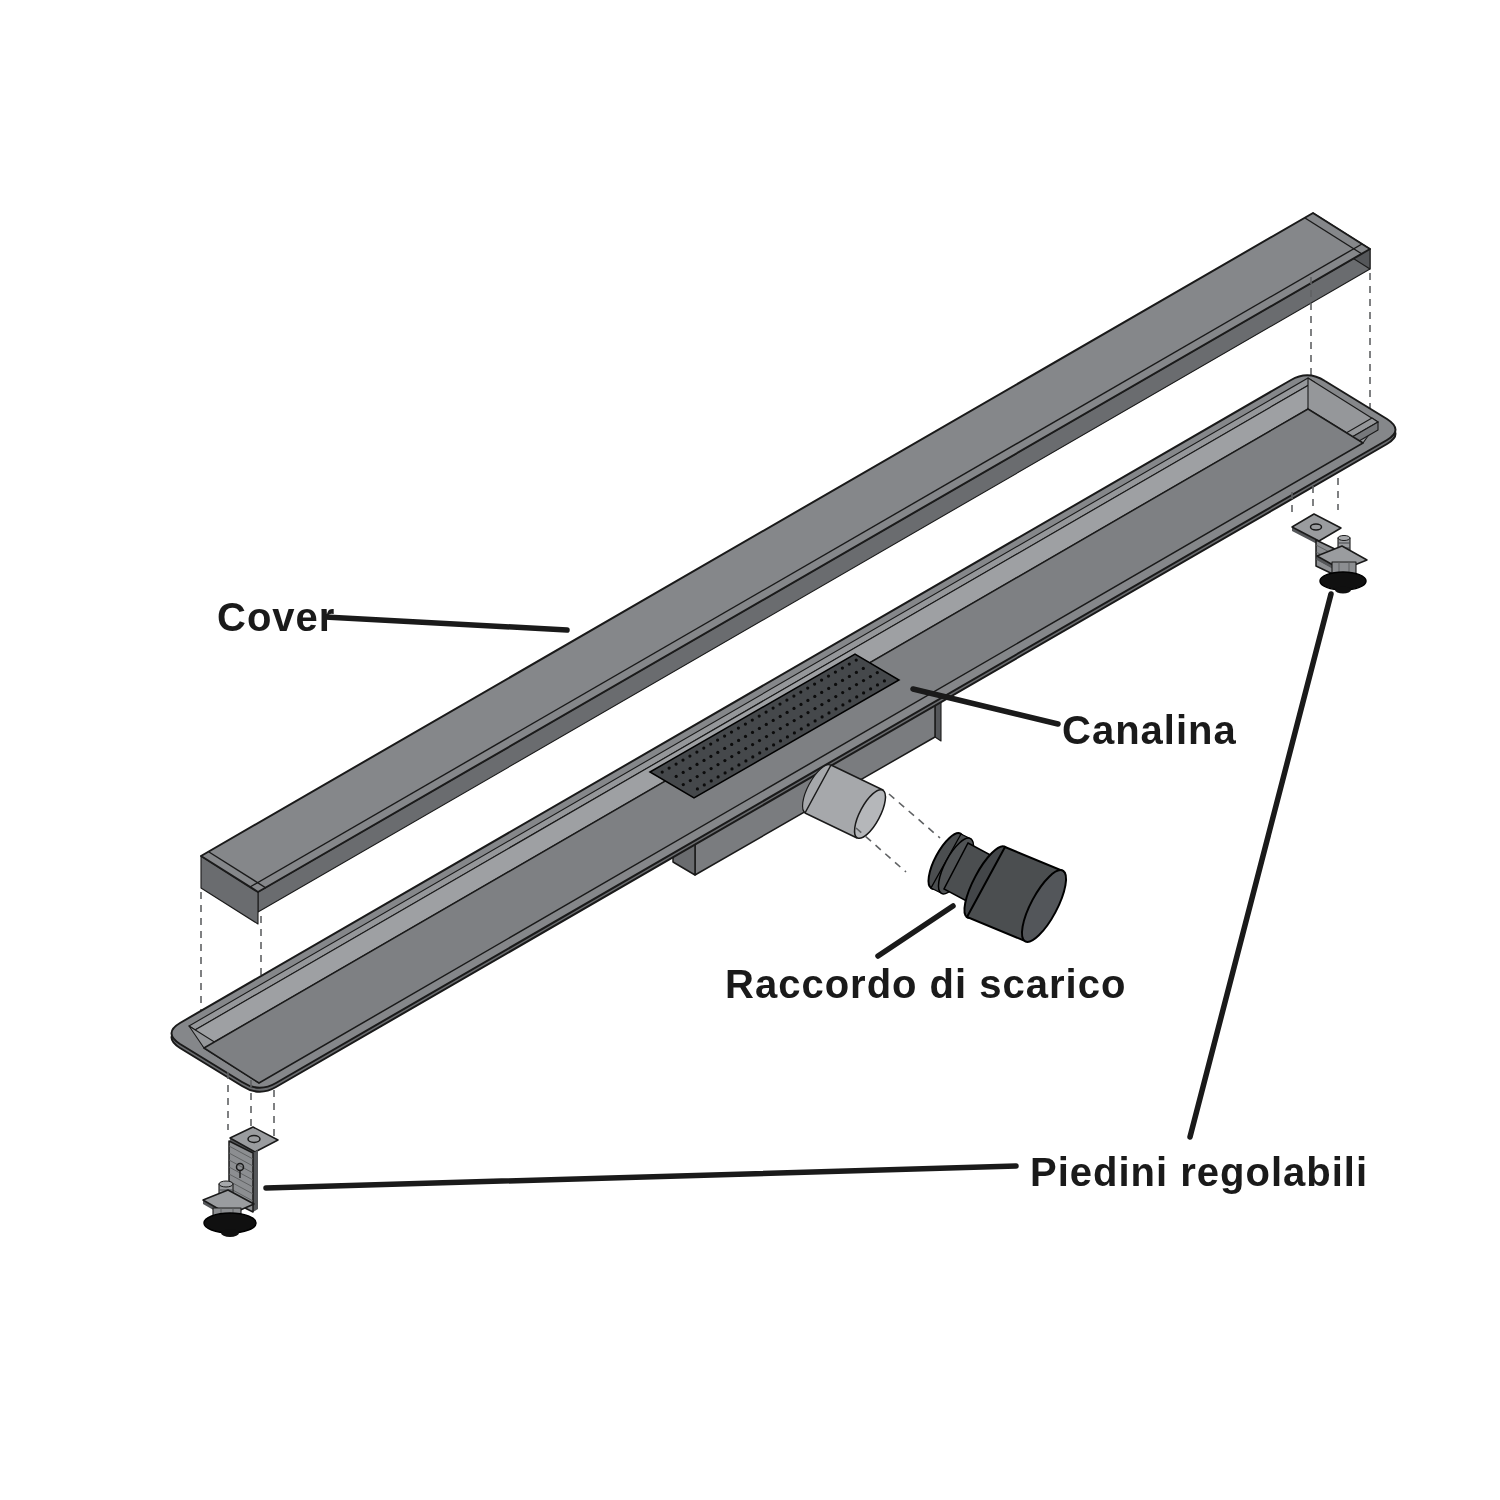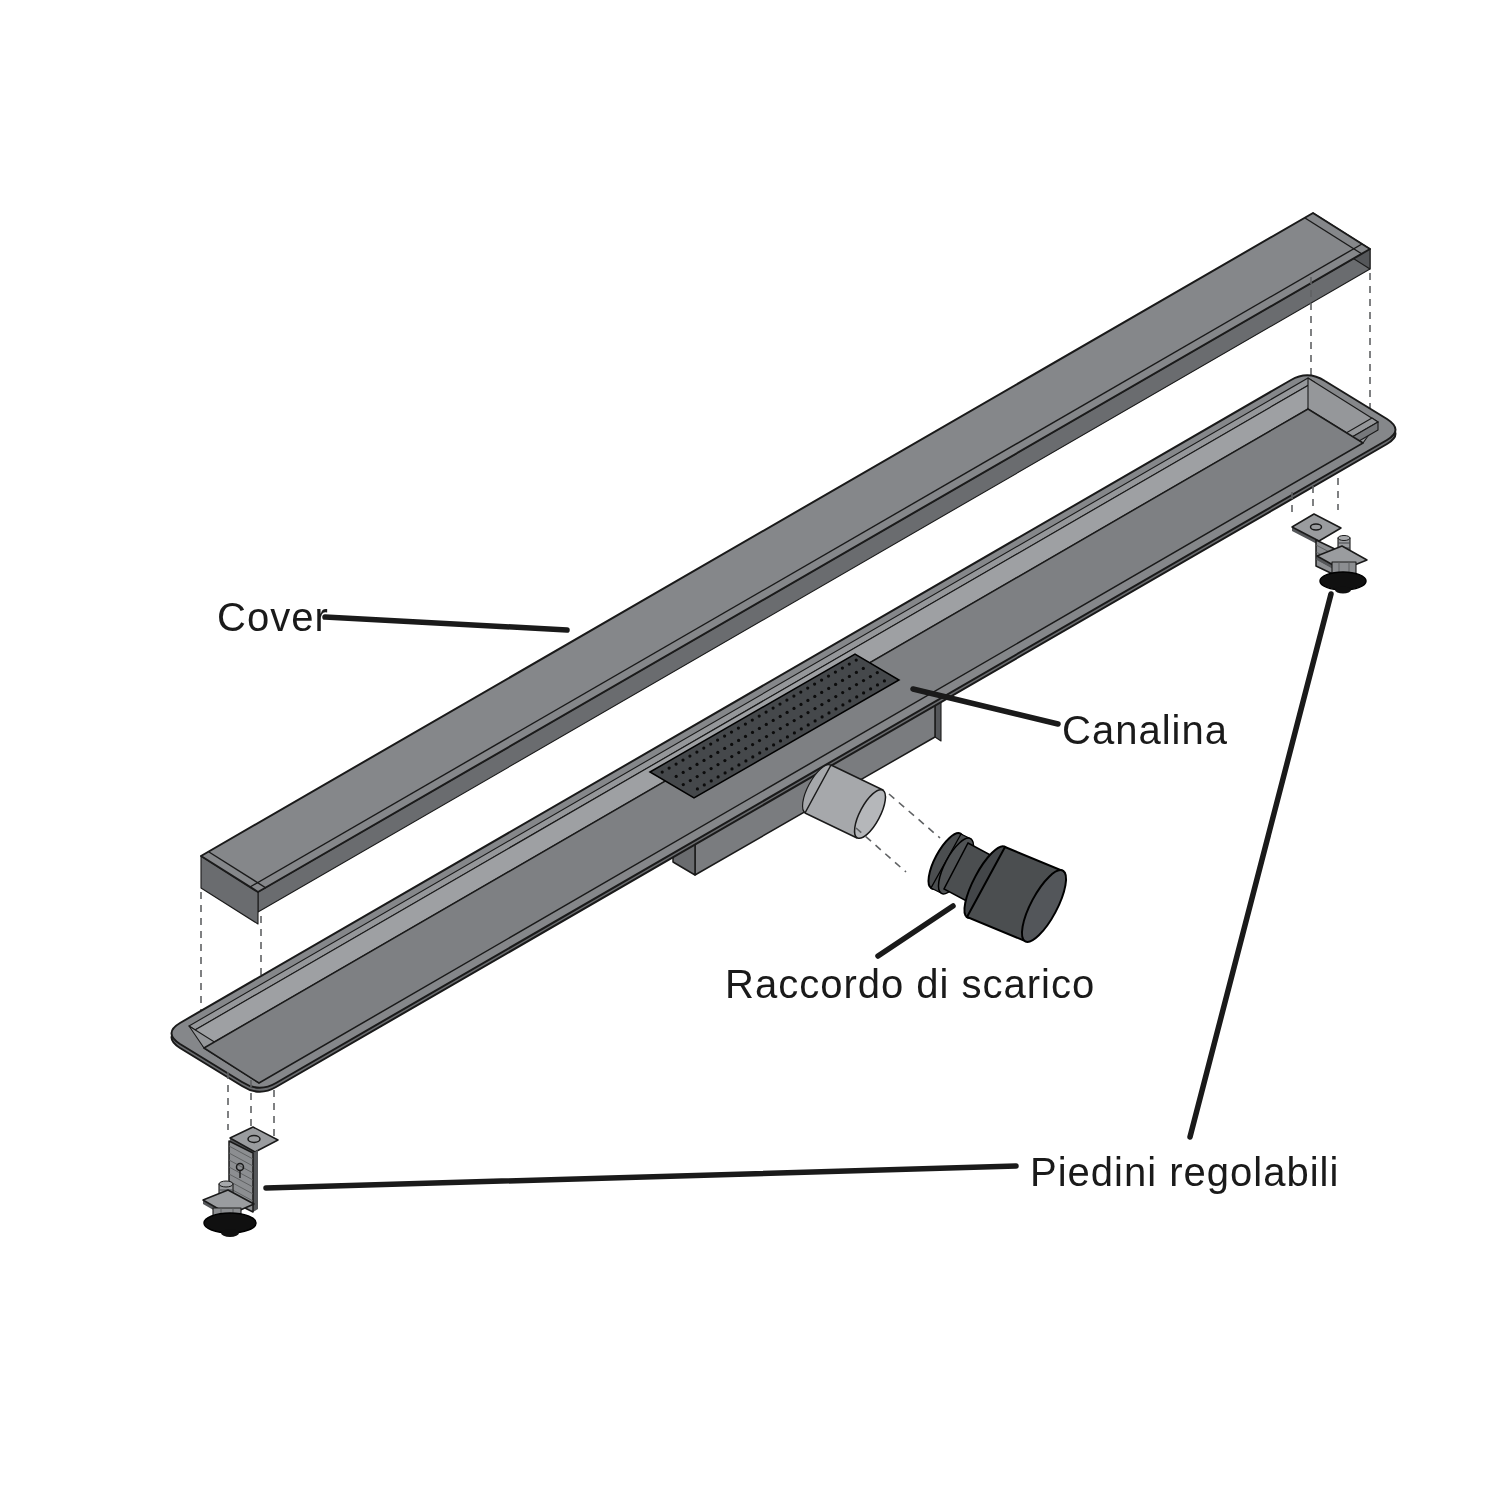--- a/index.html
+++ b/index.html
@@ -1,16 +1,16 @@
 <!DOCTYPE html>
 <html style="--bg: #ffffff; --ink: #1a1a1a; --metal: #85878a; --metal-mid: #7e8083; --metal-dark: #6a6c6f; --metal-darker: #55575a; --metal-light: #9ea0a3; --metal-band: #95979a; --wall: #76787b; --box: #7a7c7f; --grate: #45484b; --pipe: #a6a8ab; --pipe-face: #b5b7ba; --dark-part: #4b4e50; --dark-part-face: #53565a; --dark-part-step: #434649; --dark-ring: #505355; --hardware: #9a9c9f; --hardware-2: #8c8e91; --foot: #101010;"><head>
 <meta charset="utf-8">
 <style>
   html,body{margin:0;padding:0;background:var(--bg,#fff);}
-  .stage{width:1489px;height:1500px;position:relative;background:var(--bg,#fff);}
+  .stage{width:1489px;height:1500px;position:relative;background:var(--bg,#fff);font-weight:bold;}
   svg{display:block;}
   .f-metal{fill:var(--metal)} .f-mid{fill:var(--metal-mid)} .f-dark{fill:var(--metal-dark)}
   .f-darker{fill:var(--metal-darker)} .f-light{fill:var(--metal-light)} .f-band{fill:var(--metal-band)}
   .f-wall{fill:var(--wall)} .f-box{fill:var(--box)} .f-grate{fill:var(--grate)}
   .f-pipe{fill:var(--pipe)} .f-pipeface{fill:var(--pipe-face)}
   .f-dk{fill:var(--dark-part)} .f-dkface{fill:var(--dark-part-face)} .f-dkstep{fill:var(--dark-part-step)} .f-dkring{fill:var(--dark-ring)}
   .f-hw{fill:var(--hardware)} .f-hw2{fill:var(--hardware-2)} .f-foot{fill:var(--foot)}
   .ol{stroke:var(--ink);stroke-width:2;stroke-linejoin:round}
   .ol15{stroke:var(--ink);stroke-width:1.5;stroke-linejoin:round}
   .ol1{stroke:var(--ink);stroke-width:1.1;stroke-linejoin:round}

